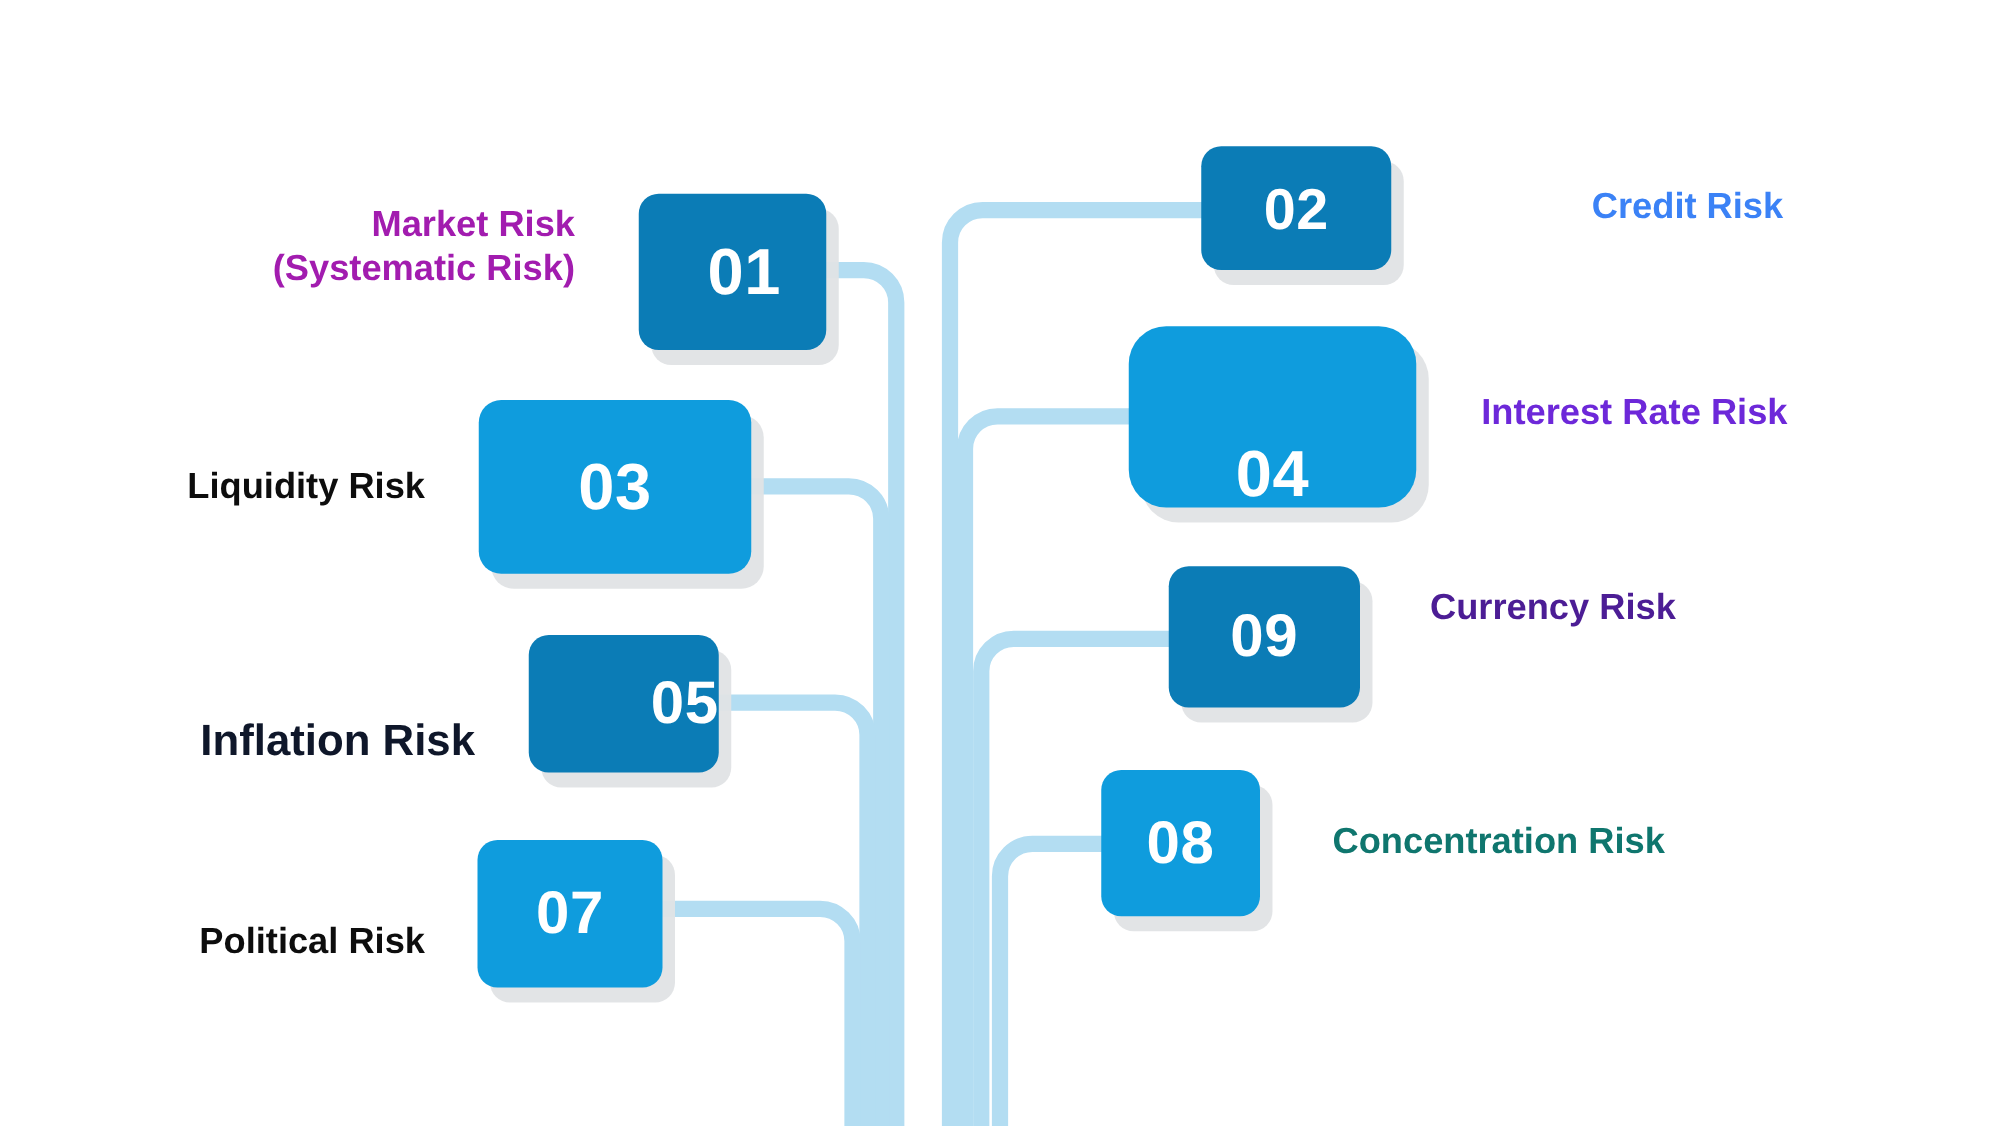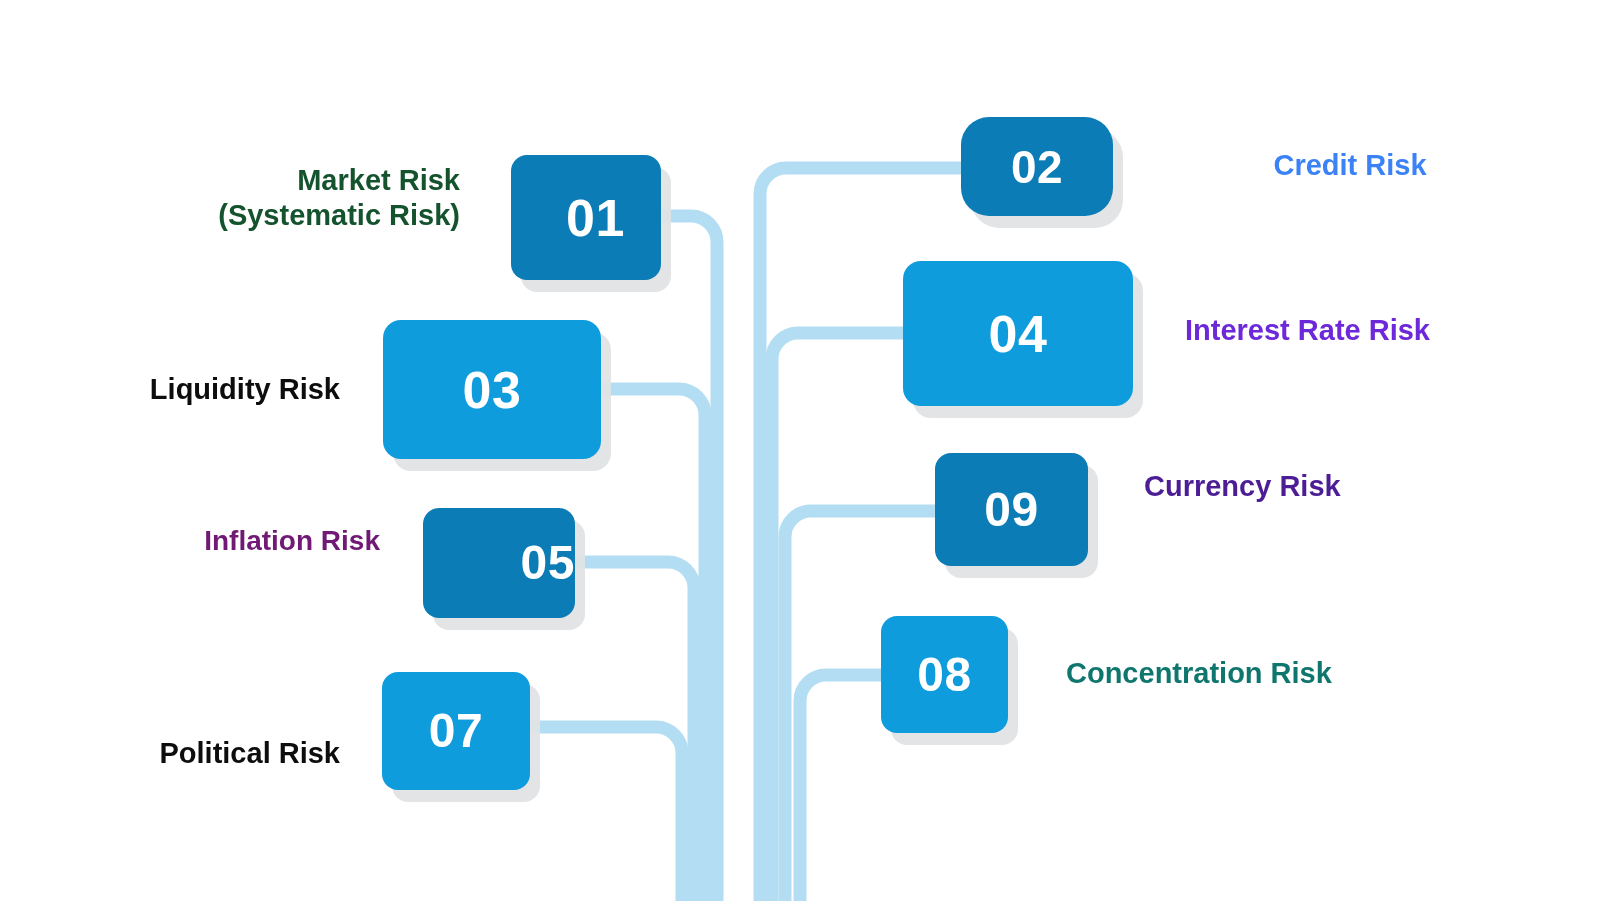--- a/index.html
+++ b/index.html
@@ -69,47 +69,47 @@
       <path d="M 571 562 H 668 A 26 26 0 0 1 694 588 V 911" fill="none" stroke="#b3ddf2" stroke-width="13" stroke-linecap="butt"></path>
       <path d="M 785 911 V 537 A 26 26 0 0 1 811 511 H 939" fill="none" stroke="#b3ddf2" stroke-width="13" stroke-linecap="butt"></path>
       <path d="M 502 727 H 656 A 26 26 0 0 1 682 753 V 911" fill="none" stroke="#b3ddf2" stroke-width="13" stroke-linecap="butt"></path>
       <path d="M 800 911 V 701 A 26 26 0 0 1 826 675 H 885" fill="none" stroke="#b3ddf2" stroke-width="13" stroke-linecap="butt"></path>
     </svg>
 
   <div id="nodes-layer">
       <div class="node" style="left: 511px; top: 155px; width: 131px; height: 125px; background: rgb(11, 124, 182); border-radius: 16px; padding-left: 19px;">
         <span class="node-num" style="font-size: 52px;">01</span>
       </div>
-      <div class="node" style="left: 961px; top: 117px; width: 152px; height: 99px; background: rgb(11, 124, 182); border-radius: 28px;">
+      <div class="node" style="left: 961px; top: 117px; width: 152px; height: 99px; background: rgb(11, 124, 182); border-radius: 16px;">
         <span class="node-num" style="font-size: 46px;">02</span>
       </div>
       <div class="node" style="left: 383px; top: 320px; width: 218px; height: 139px; background: rgb(15, 156, 221); border-radius: 18px;">
         <span class="node-num" style="font-size: 52px;">03</span>
       </div>
-      <div class="node" style="left: 903px; top: 261px; width: 230px; height: 145px; background: rgb(15, 156, 221); border-radius: 18px;">
+      <div class="node" style="left: 903px; top: 261px; width: 230px; height: 145px; background: rgb(15, 156, 221); border-radius: 30px; align-items: flex-end;">
         <span class="node-num" style="font-size: 52px;">04</span>
       </div>
       <div class="node" style="left: 423px; top: 508px; width: 152px; height: 110px; background: rgb(11, 124, 182); border-radius: 16px; justify-content: flex-end;">
         <span class="node-num" style="font-size: 48px;">05</span>
       </div>
       <div class="node" style="left: 935px; top: 453px; width: 153px; height: 113px; background: rgb(11, 124, 182); border-radius: 16px;">
         <span class="node-num" style="font-size: 48px;">09</span>
       </div>
       <div class="node" style="left: 382px; top: 672px; width: 148px; height: 118px; background: rgb(15, 156, 221); border-radius: 16px;">
         <span class="node-num" style="font-size: 48px;">07</span>
       </div>
       <div class="node" style="left: 881px; top: 616px; width: 127px; height: 117px; background: rgb(15, 156, 221); border-radius: 16px;">
         <span class="node-num" style="font-size: 48px;">08</span>
       </div>
     </div>
   <div id="labels-layer">
-      <div class="label right-align" style="left: 60px; top: 163px; width: 400px; font-size: 29px; color: #14532d;">Market Risk
+      <div class="label right-align" style="left: 60px; top: 163px; width: 400px; font-size: 29px; color: #a21caf;">Market Risk
 (Systematic Risk)</div>
       <div class="label left-align" style="left: 1140px; top: 148px; width: 420px; font-size: 29px; color: #3b82f6; text-align: center;">Credit Risk</div>
       <div class="label right-align" style="left: 40px; top: 372px; width: 300px; font-size: 29px; color: rgb(13, 13, 13);">Liquidity Risk</div>
       <div class="label left-align" style="left: 1185px; top: 313px; width: 400px; font-size: 29px; color: #6d28d9;">Interest Rate Risk</div>
-      <div class="label right-align" style="left: 60px; top: 524px; width: 320px; font-size: 28px; color: #701a75;">Inflation Risk</div>
+      <div class="label right-align" style="left: 60px; top: 572px; width: 320px; font-size: 35px; color: #0f172a;">Inflation Risk</div>
       <div class="label left-align" style="left: 1144px; top: 469px; width: 400px; font-size: 29px; color: #4c1d95;">Currency Risk</div>
       <div class="label right-align" style="left: 60px; top: 708px; width: 280px; font-size: 29px; color: rgb(13, 13, 13); margin-top: 28px;">Political Risk</div>
       <div class="label left-align" style="left: 1066px; top: 656px; width: 440px; font-size: 29px; color: #0f766e;">Concentration Risk</div>
     </div>
 
 </div>
 
 </body></html>

